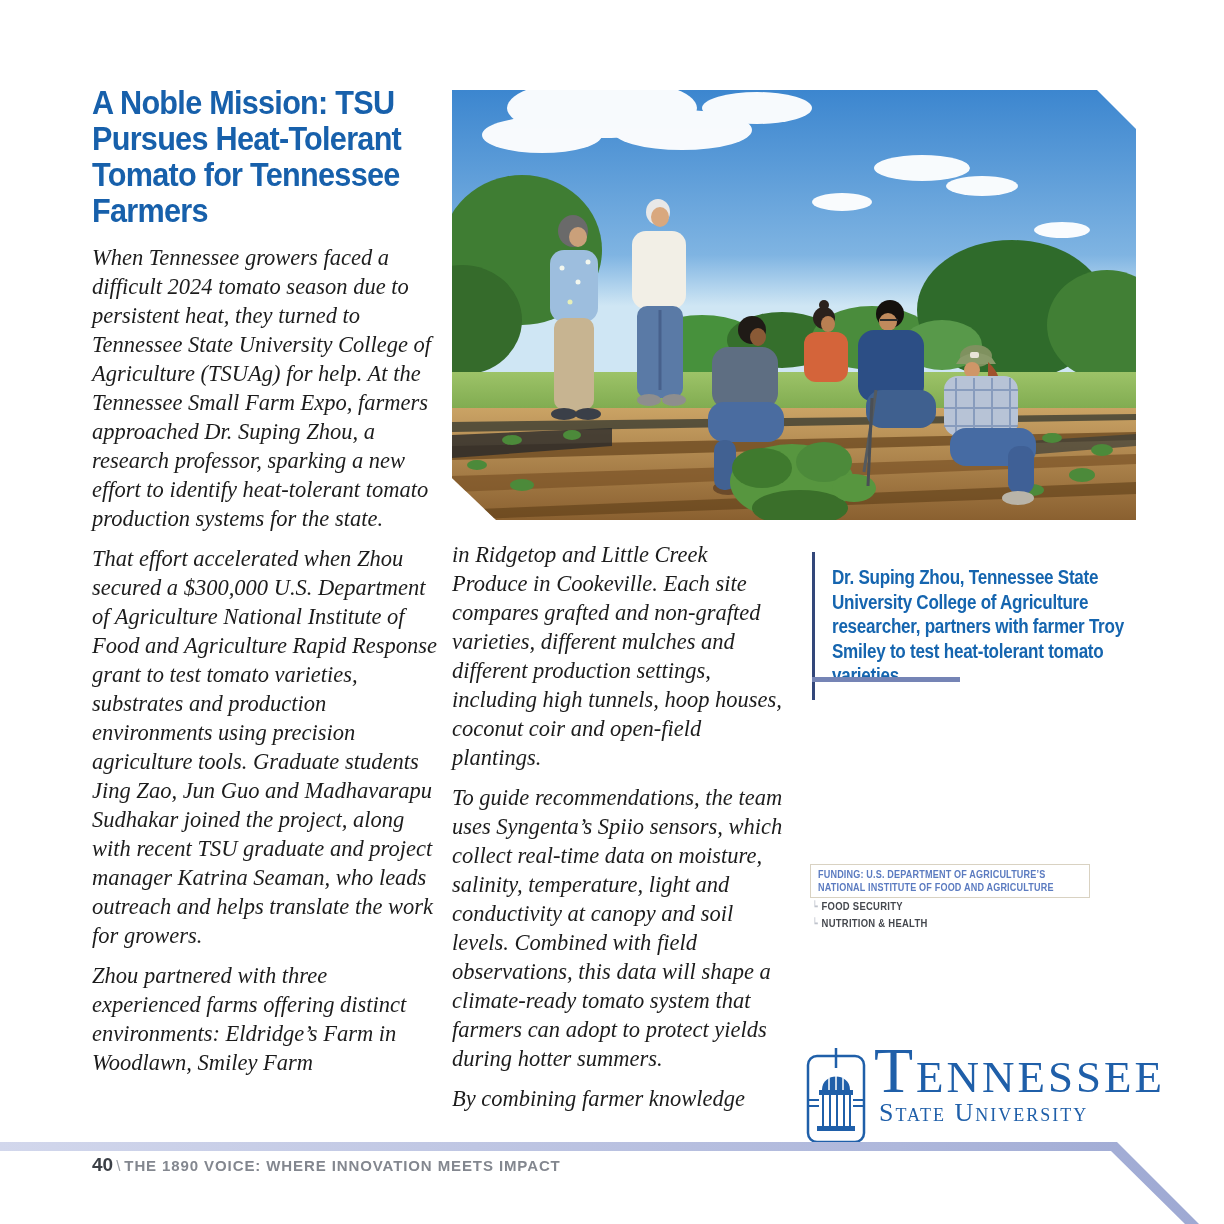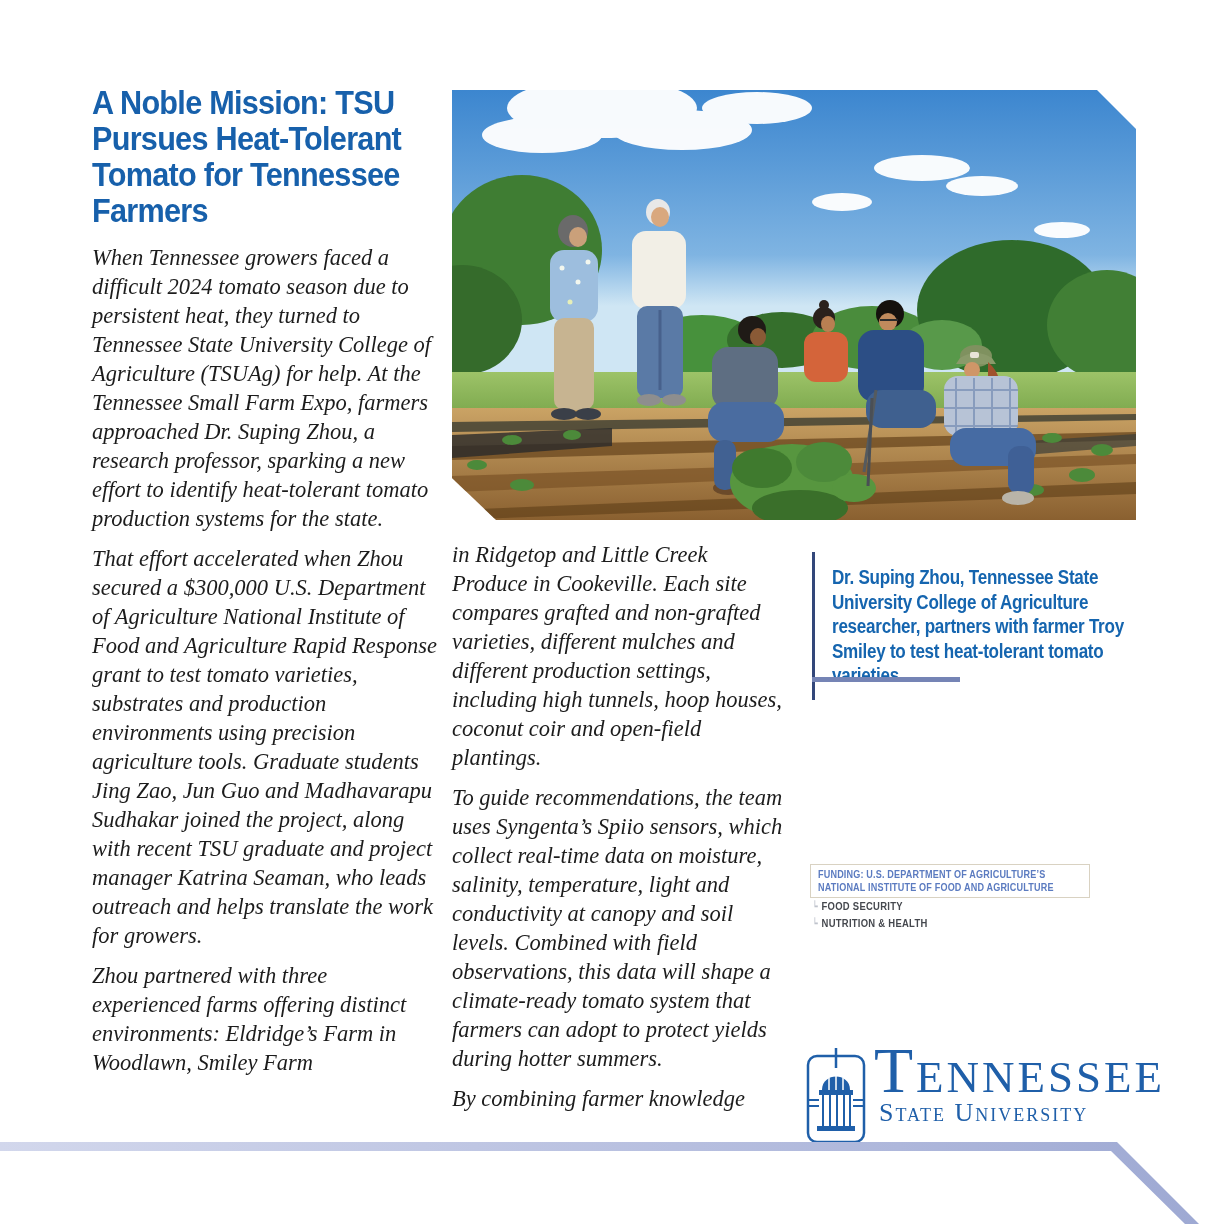--- a/index.html
+++ b/index.html
@@ -274,14 +274,17 @@
     <defs>
       <linearGradient id="bandgrad" x1="0" y1="0" x2="1" y2="0">
         <stop offset="0" stop-color="#d2d7ec"></stop>
           <stop offset="0.75" stop-color="#aeb7db"></stop>
           <stop offset="1" stop-color="#9ea9d3"></stop>
       </linearGradient>
     </defs>
     <polygon points="0,1142 1117,1142 1199,1224 1185,1224 1111,1151 0,1151" fill="url(#bandgrad)"></polygon>
   </svg>
 
+  <div class="footer">
+    <span class="pnum">40</span><span class="psep">\</span><span class="ptext">THE 1890 VOICE: WHERE INNOVATION MEETS IMPACT</span>
+  </div>
 
 </div>
 
 </body></html>

